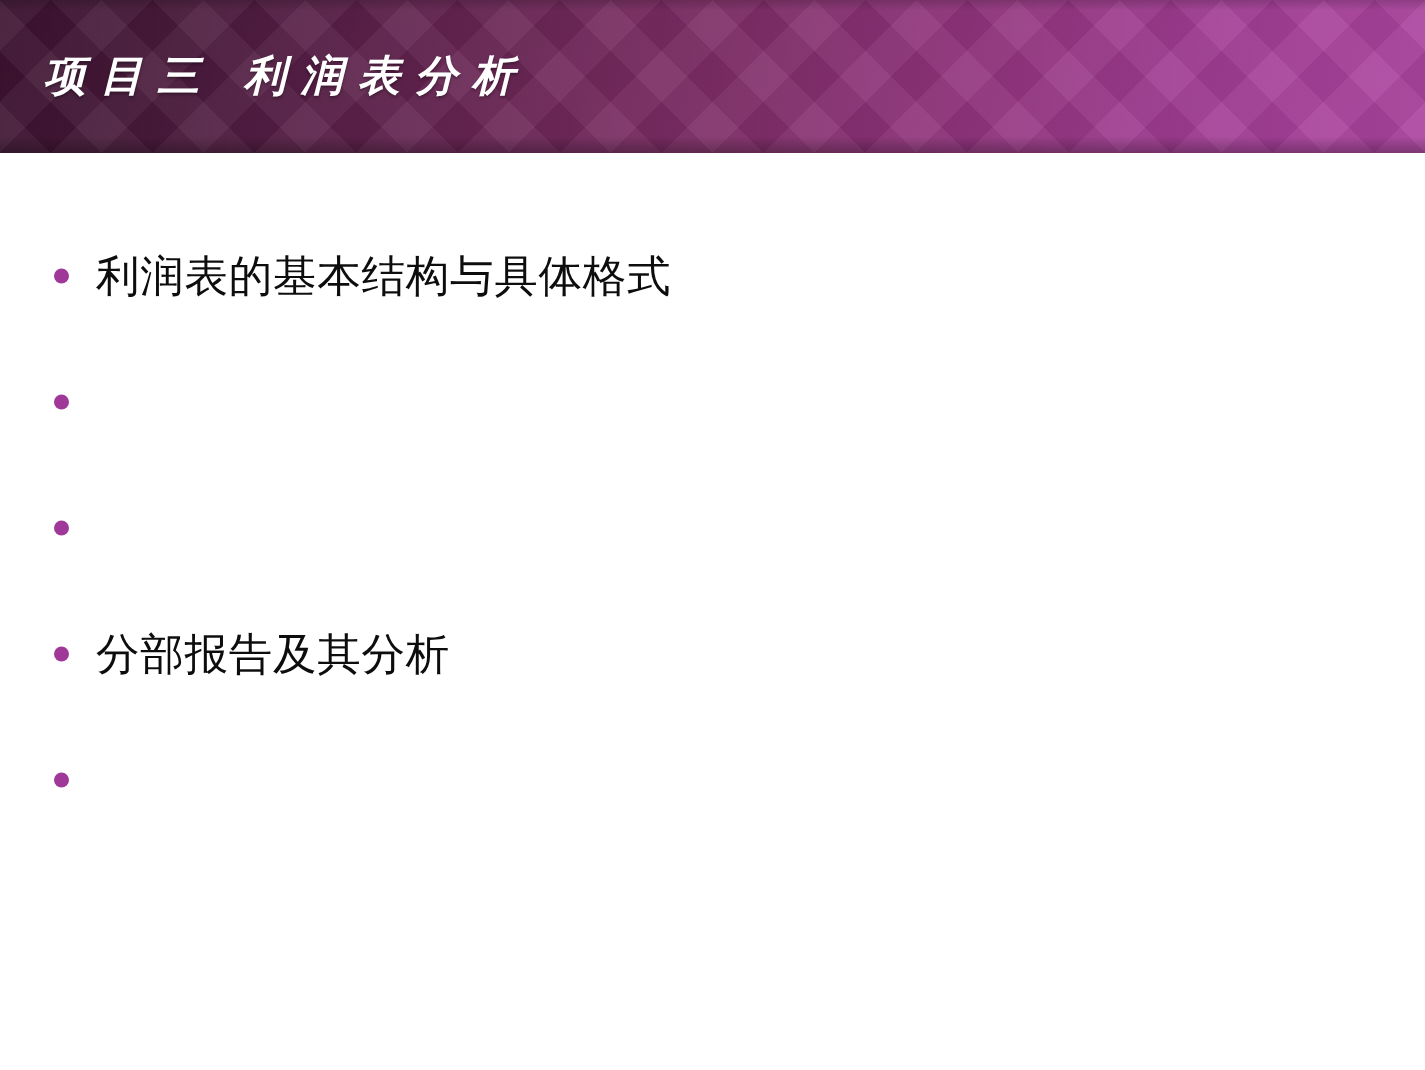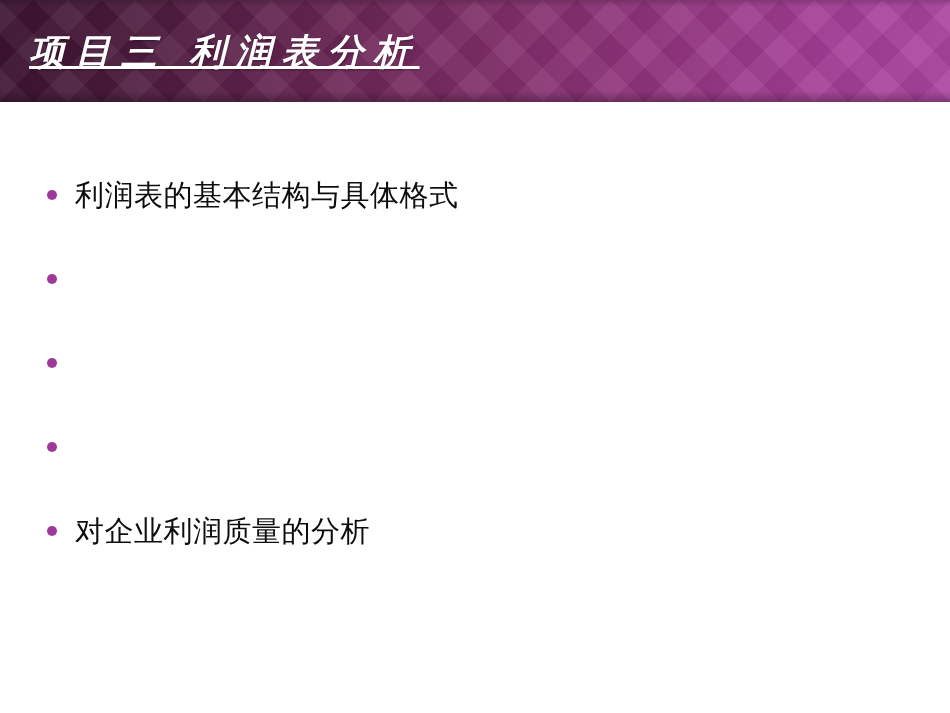--- a/index.html
+++ b/index.html
@@ -80,39 +80,38 @@
         rgba(0,0,0,0.0) 100%);
     pointer-events: none;
   }
 
   .title-text {
     position: absolute;
     left: 29px;
     top: 27px;
     color: #ffffff;
     font-family: "DejaVu Serif", "Liberation Serif", serif;
-    font-size: 36px;
+    font-size: 28px;
     font-weight: bold;
     font-style: italic;
     letter-spacing: 10px;
     line-height: 48px;
     white-space: nowrap;
     text-shadow: 0 1px 2px rgba(0,0,0,0.35);
-    text-decoration: underline;
   }
 
   
   .bullet-list {
     position: absolute;
     left: 0;
     top: 102px;
     width: 890px;
     list-style: none;
     margin: 0;
-    padding: 15px;
+    padding: 4px;
   }
 
   .bullet-item {
     position: relative;
     height: 84px;
     padding-left: 60px;
     display: flex;
     align-items: center;
   }
 
@@ -160,22 +159,22 @@
     <li class="bullet-item">
       <span class="bullet-dot"></span>
     </li>
 
     <li class="bullet-item">
       <span class="bullet-dot"></span>
     </li>
 
     <li class="bullet-item">
       <span class="bullet-dot"></span>
+      <span class="bullet-label">分部报告及其分析</span>
     </li>
 
     <li class="bullet-item">
       <span class="bullet-dot"></span>
-      <span class="bullet-label">对企业利润质量的分析</span>
     </li>
 
   </ul>
 
 </div>
 
 </body></html>

